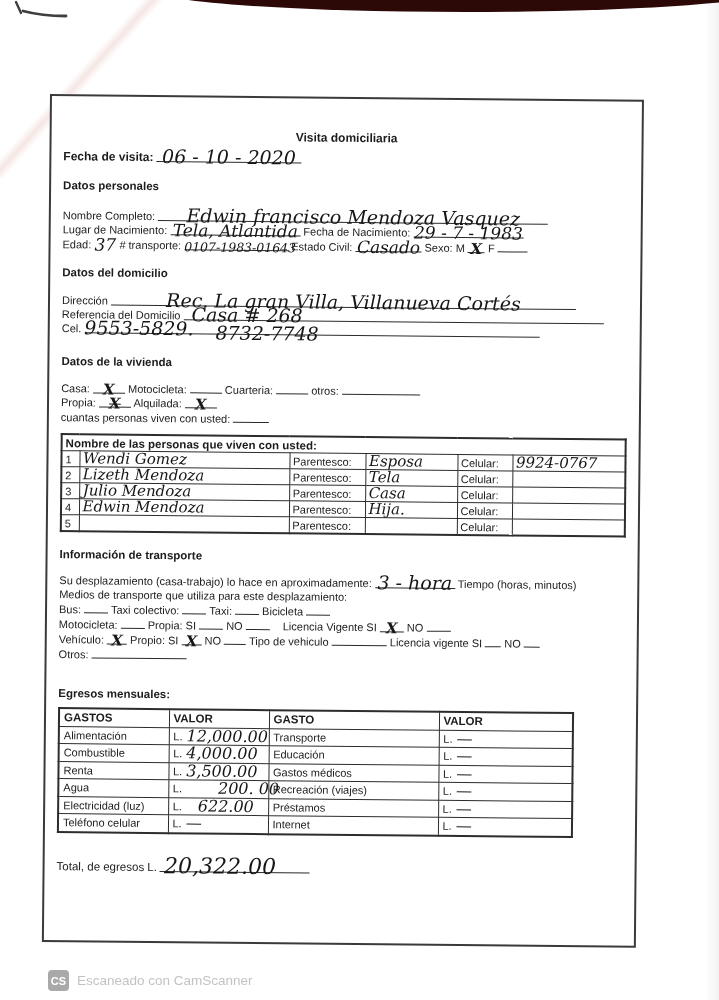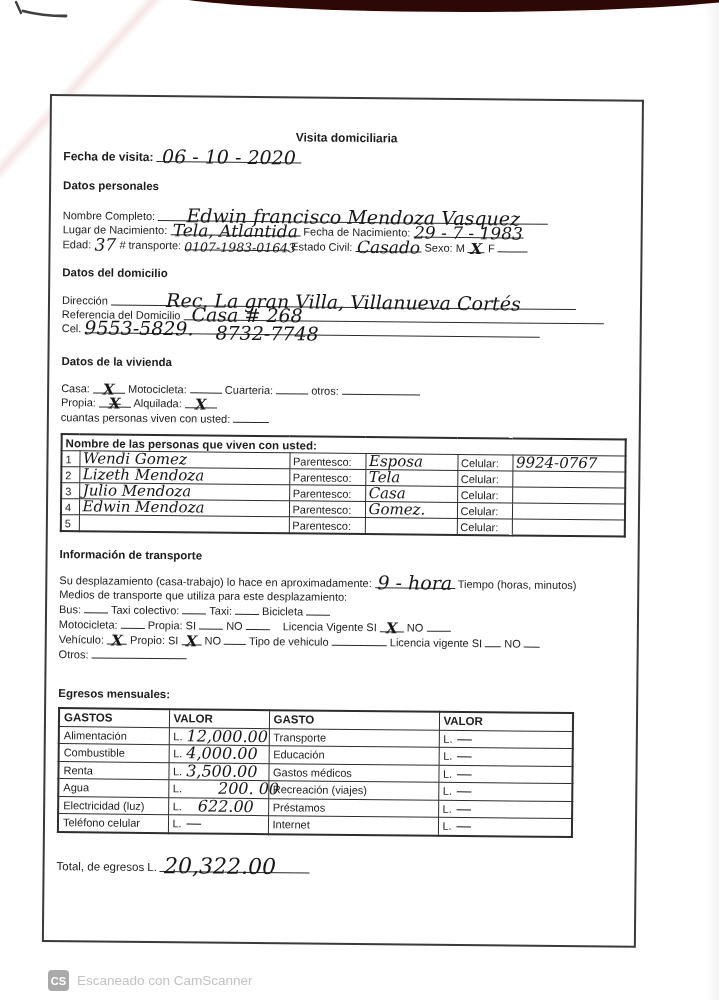--- a/index.html
+++ b/index.html
@@ -172,40 +172,40 @@
       <td><span class="hw">Julio Mendoza</span></td>
       <td>Parentesco:</td>
       <td><span class="hw">Casa</span></td>
       <td>Celular:</td>
       <td><span class="hw"></span></td>
     </tr>
     <tr>
       <td>4</td>
       <td><span class="hw">Edwin Mendoza</span></td>
       <td>Parentesco:</td>
-      <td><span class="hw">Gomez.</span></td>
+      <td><span class="hw">Hija.</span></td>
       <td>Celular:</td>
       <td><span class="hw"></span></td>
     </tr>
     <tr>
       <td>5</td>
       <td><span class="hw"></span></td>
       <td>Parentesco:</td>
       <td><span class="hw"></span></td>
       <td>Celular:</td>
       <td><span class="hw"></span></td>
     </tr>
   </tbody>
     </table>
 
   <div class="sec" style="margin-top:16px;">Información de transporte</div>
 
   <div class="line" style="margin-top:13px;">
     <span class="lbl">Su desplazamiento (casa-trabajo) lo hace en aproximadamente:</span>
-    <span class="blank" style="width:80px;"><span class="hw hw-xl">9 - hora</span></span>
+    <span class="blank" style="width:80px;"><span class="hw hw-xl">3 - hora</span></span>
     <span class="lbl">Tiempo (horas, minutos)</span>
   </div>
   <div class="line">
     <span class="lbl">Medios de transporte que utiliza para este desplazamiento:</span>
   </div>
   <div class="line">
     <span class="lbl">Bus:</span>
     <span class="blank" style="width:24px;"></span>
     <span class="lbl">Taxi colectivo:</span>
     <span class="blank" style="width:24px;"></span>

